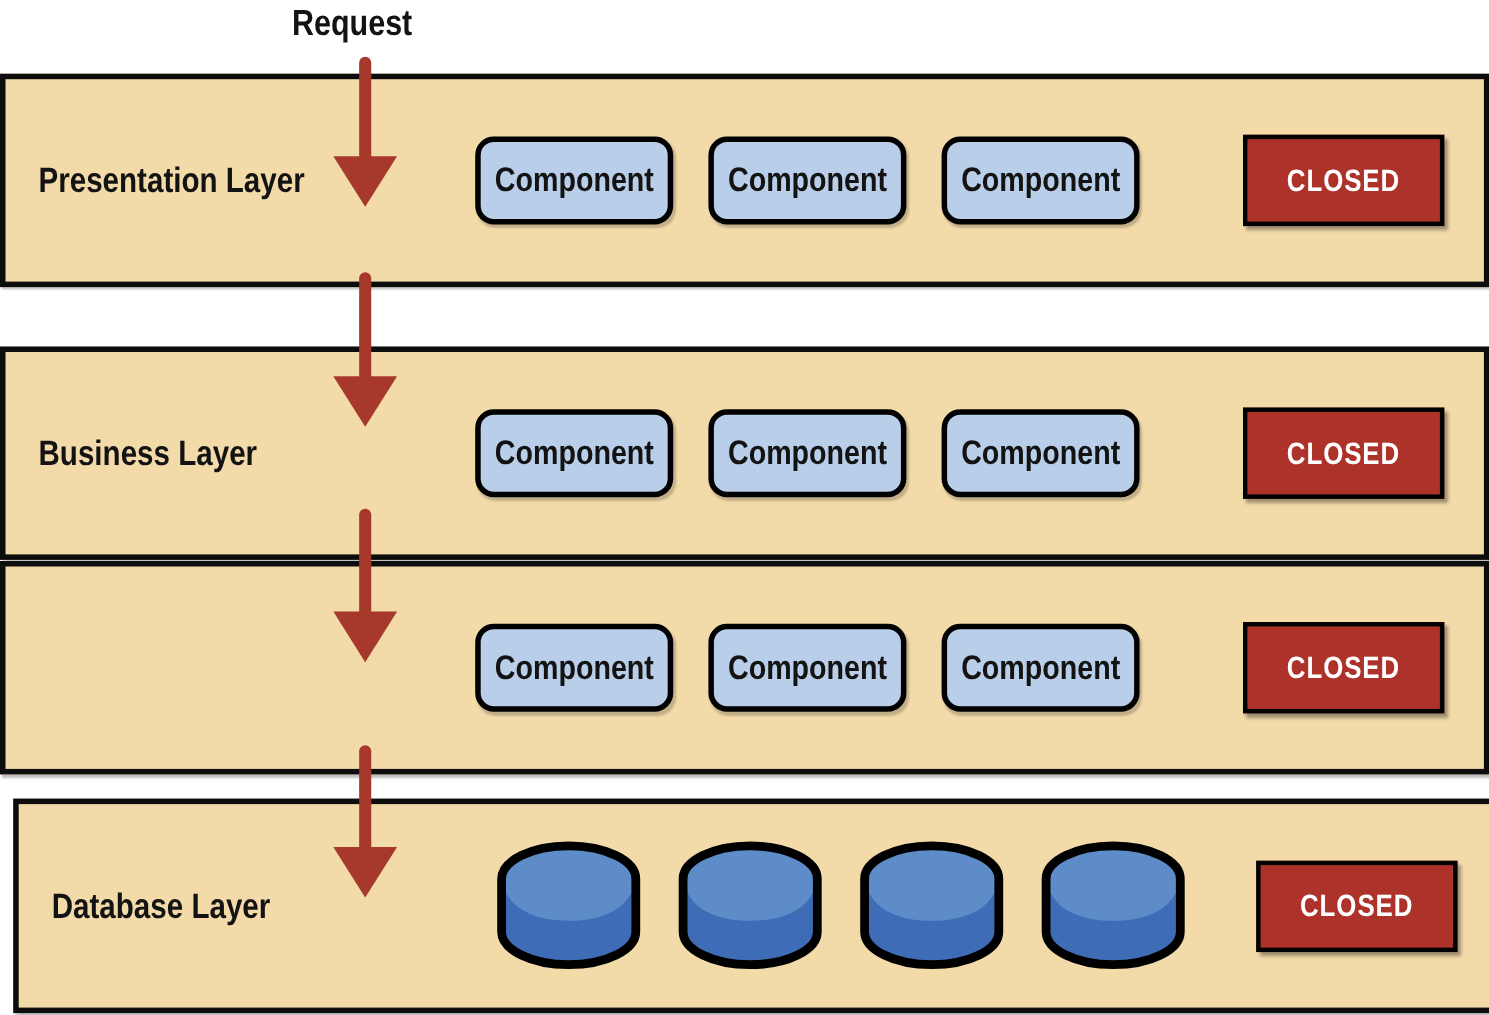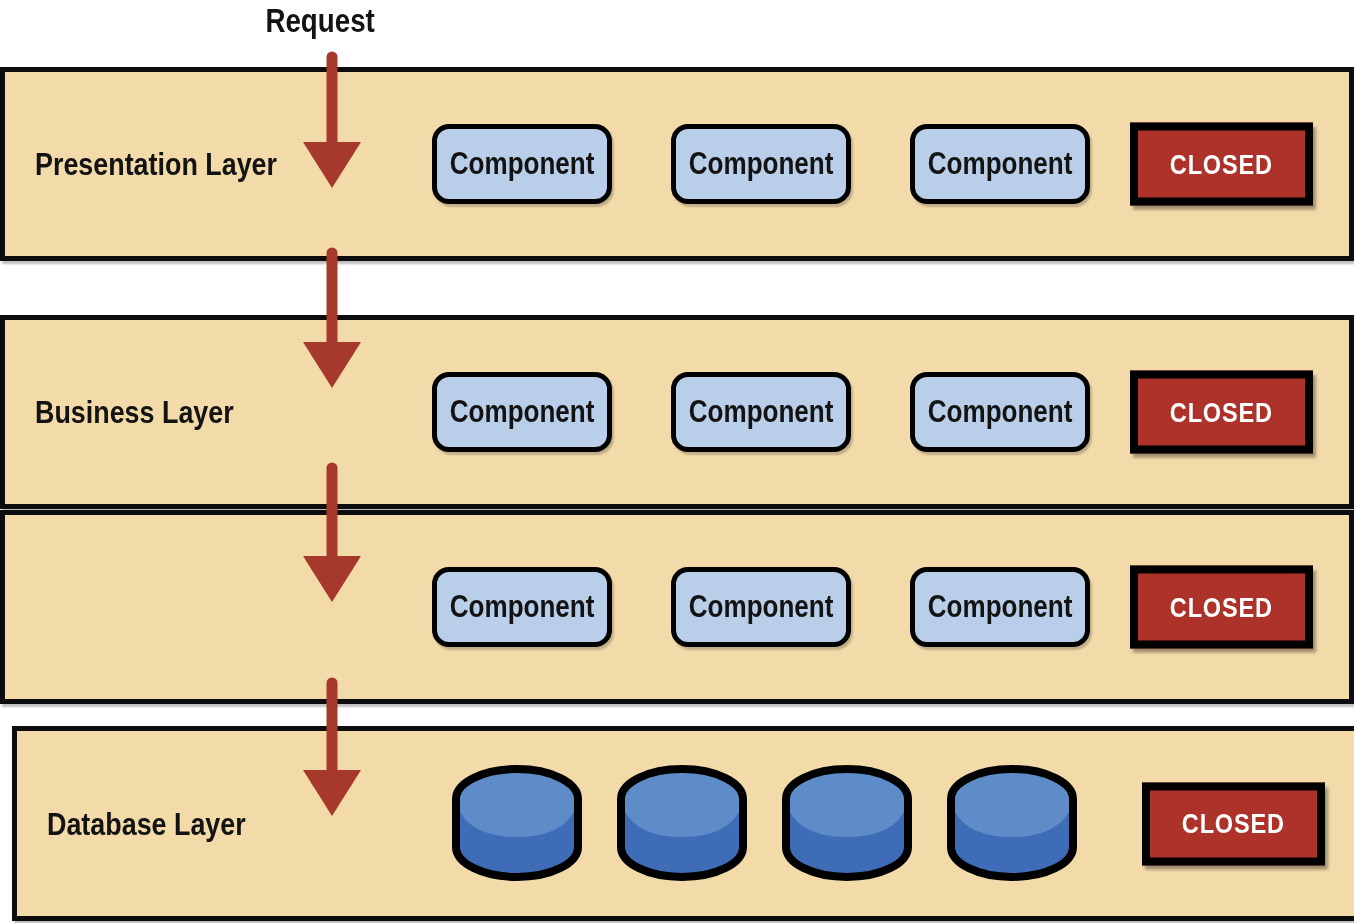--- a/index.html
+++ b/index.html
@@ -36,38 +36,38 @@
     box-shadow:2px 3px 2px rgba(0,0,0,0.25);
   }
   .layer-label{
     position:absolute;left:30px;top:50%;transform:translateY(-50%);
     font-size:32px;font-weight:700;color:var(--text-black);
     white-space:nowrap;
   }
   .layer-label .condensed{transform-origin:left center;}
   .comp-row{
     position:absolute;left:427px;top:50%;transform:translateY(-50%);
-    display:flex;gap:59px;
+    display:flex;gap:32px;
   }
   .component{
     box-sizing:border-box;
     width:180px;height:80px;
     background:var(--component-fill);
     border:5px solid #000;
     border-radius:17px;
     display:flex;align-items:center;justify-content:center;
     font-size:31px;font-weight:700;color:var(--text-black);
     box-shadow:2px 3px 2px rgba(0,0,0,0.2);
   }
   .closed-badge{
     position:absolute;right:36px;top:50%;transform:translateY(-50%);
     box-sizing:border-box;
     width:183px;height:83px;
     background:var(--badge-red);
-    border:8px solid #000000;
+    border:4px solid #000000;
     display:flex;align-items:center;justify-content:center;
     font-size:28px;font-weight:700;color:var(--badge-text);
     letter-spacing:1px;
     box-shadow:3px 4px 3px rgba(0,0,0,0.35);
   }
   .db-row{
     position:absolute;left:433px;top:50%;transform:translateY(-50%);
     display:flex;gap:31px;
   }
   .cylinder{width:134px;height:122px;overflow:visible;}

